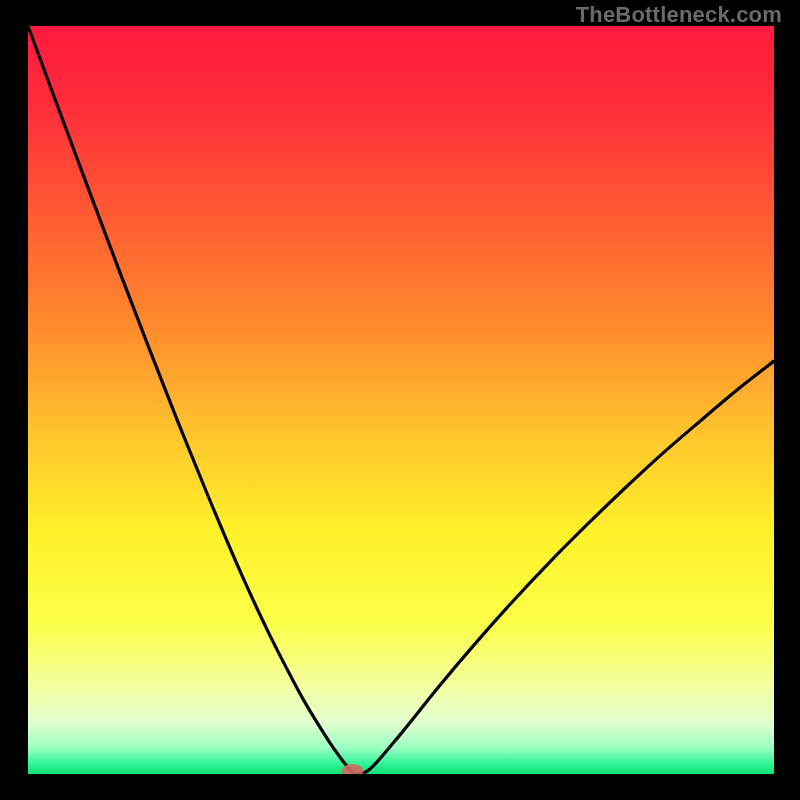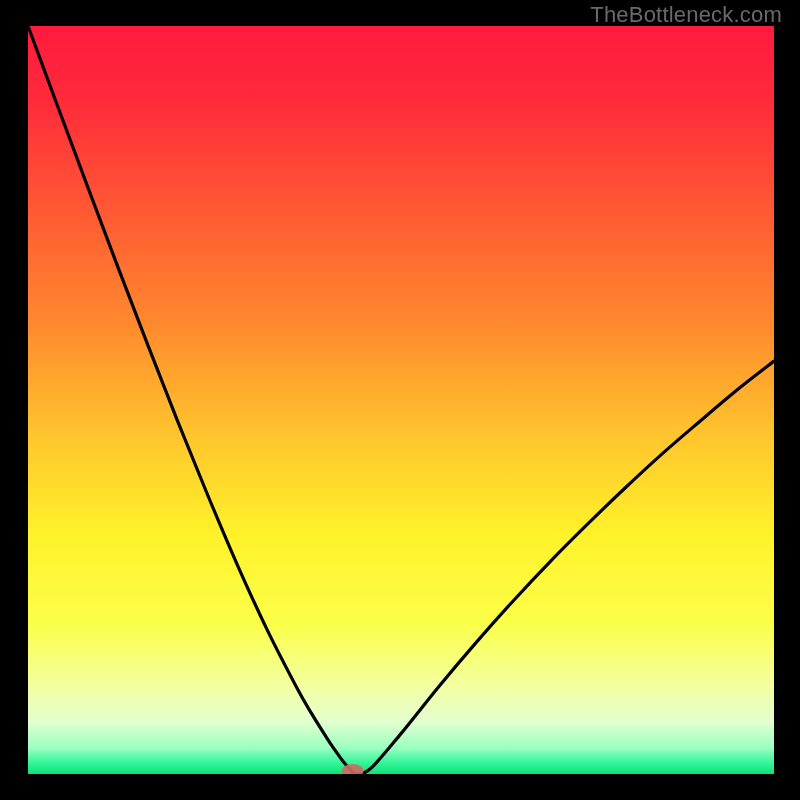--- a/index.html
+++ b/index.html
@@ -16,21 +16,21 @@
     width: 800px;
     height: 800px;
     background: #000;
   }
   .watermark {
     position: absolute;
     top: 2px;
     right: 18px;
     color: #6a6a6a;
     font-size: 22px;
-    font-weight: 400;
+    font-weight: 700;
     letter-spacing: 0.2px;
   }
   .plot-wrap {
     position: absolute;
     left: 28px;
     top: 26px;
     width: 746px;
     height: 748px;
     background: #000;
   }

